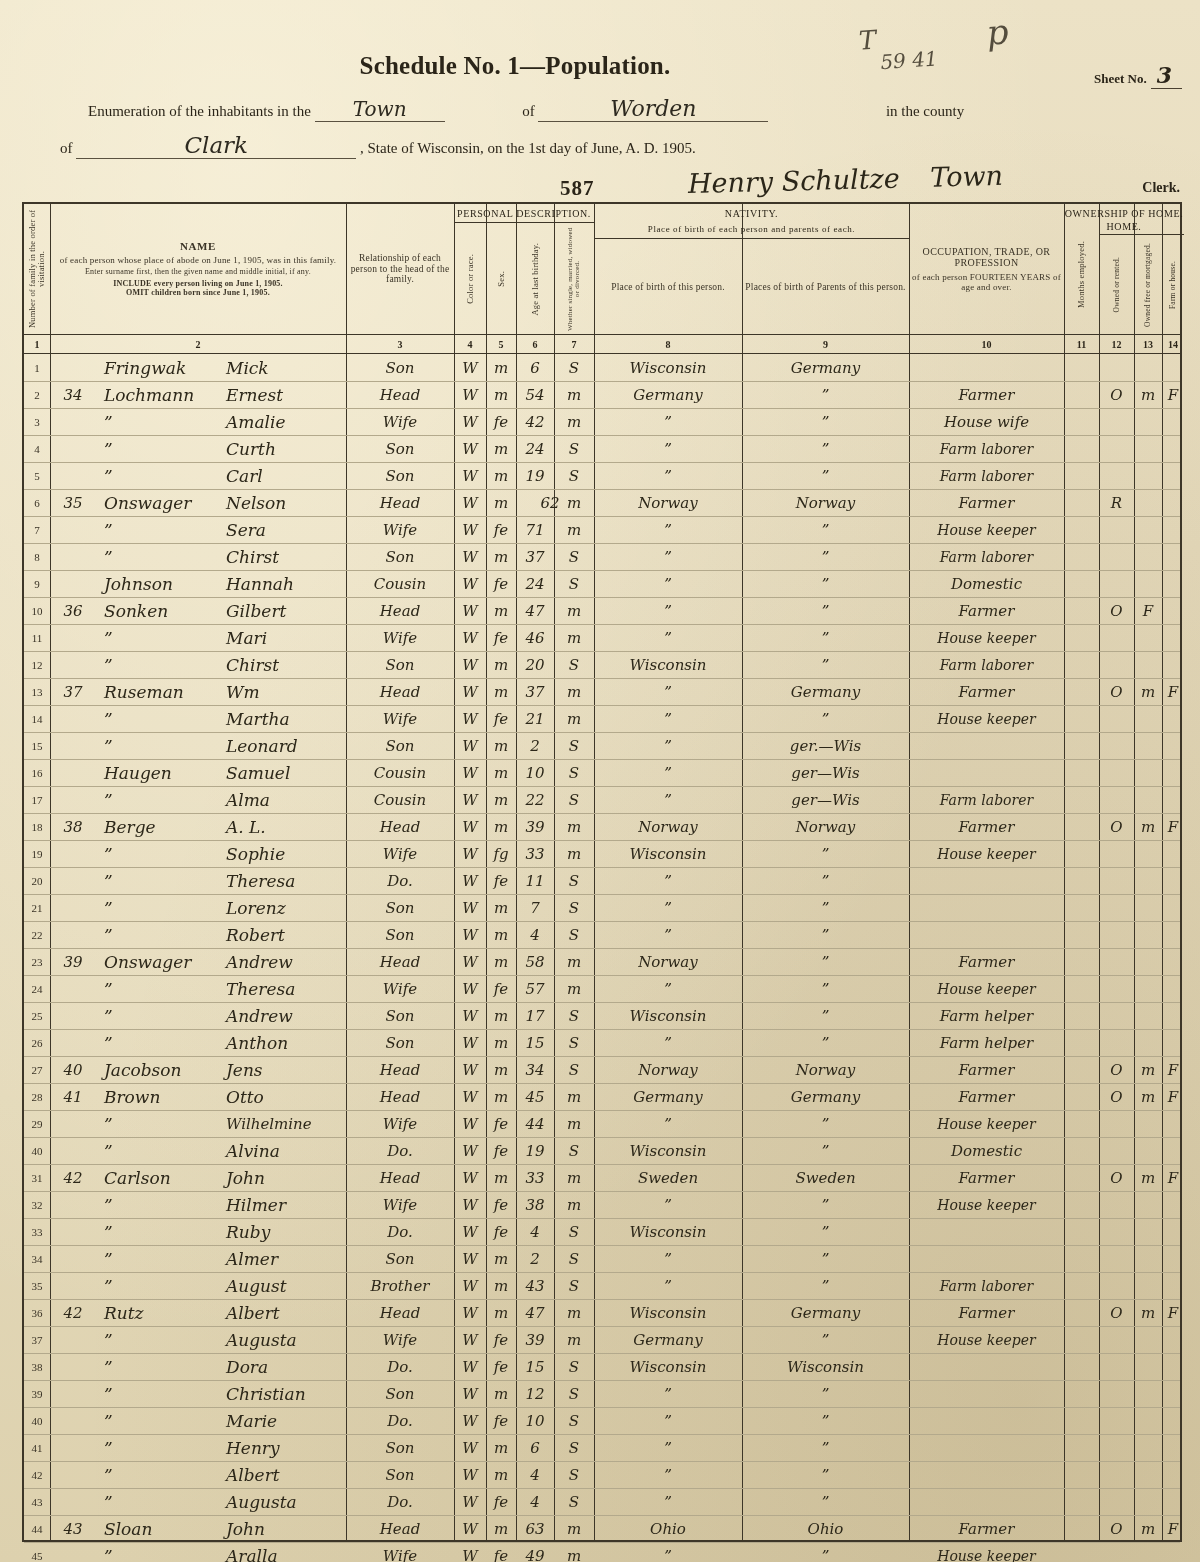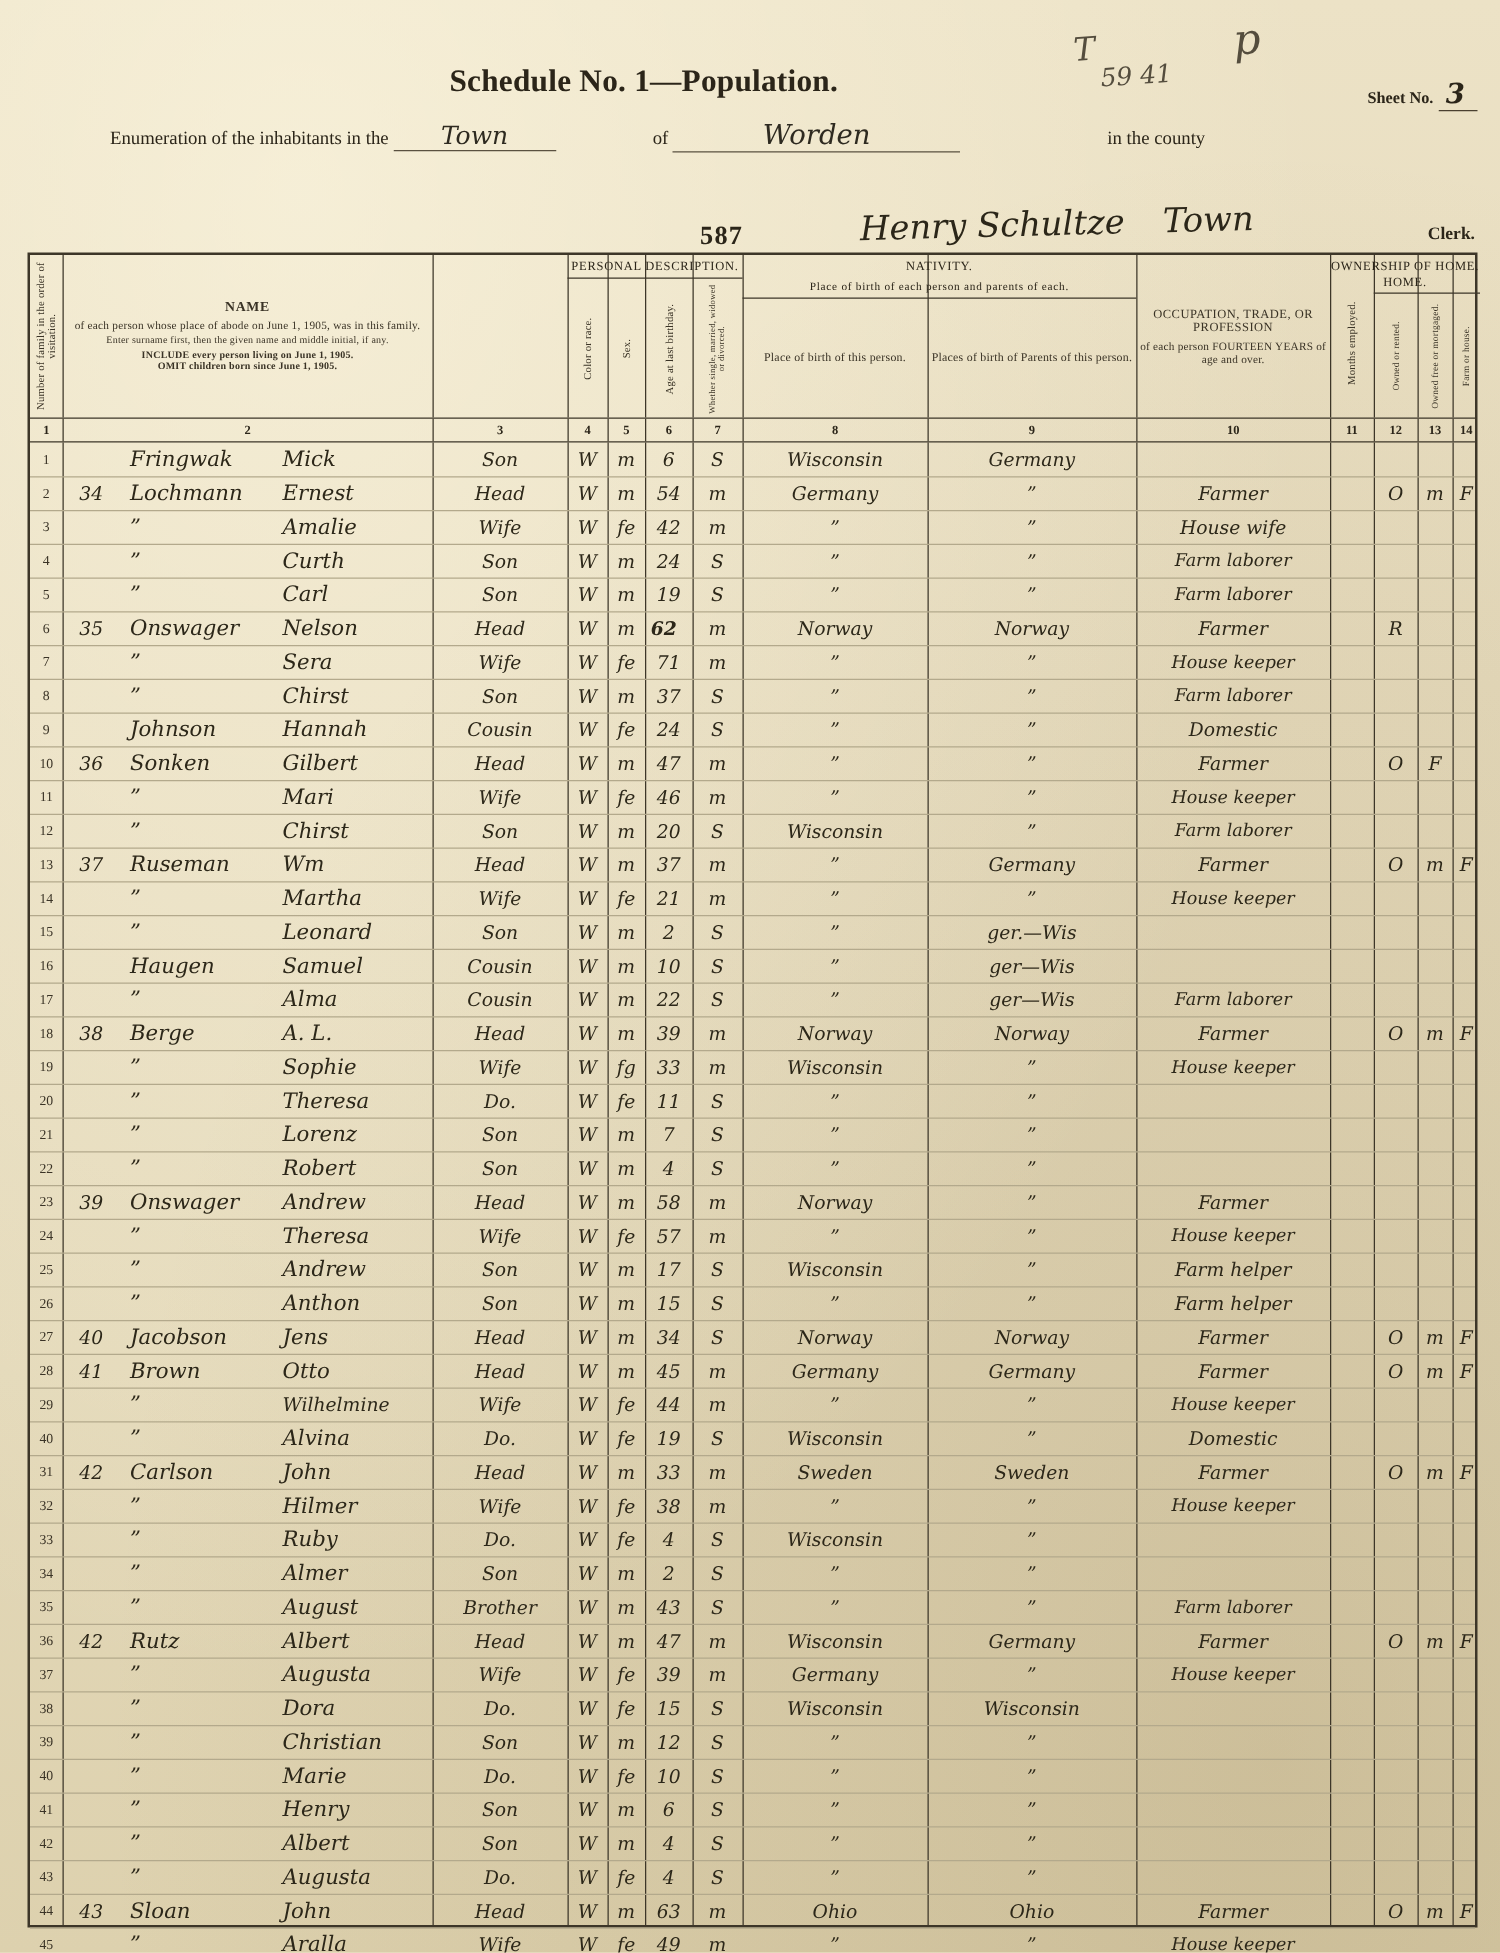--- a/index.html
+++ b/index.html
@@ -131,20 +131,25 @@
     <div class="line1">
       <span>Enumeration of the inhabitants in the</span>
       <span class="ul" style="width:130px;font-size:20px;">Town</span>
       <span style="display:inline-block;width:70px;"></span>
       <span>of</span>
       <span class="ul" style="width:230px;font-size:22px;">Worden</span>
       <span style="display:inline-block;width:110px;"></span>
       <span>in the county</span>
     </div>
 
+    <div class="line2">
+      <span>of</span>
+      <span class="ul" style="width:280px;font-size:23px;">Clark</span>
+      <span>, State of Wisconsin, on the 1st day of June, A. D. 1905.</span>
+    </div>
 
     <div class="pgnum">587</div>
     <div class="signature">
       <span>Henry Schultze</span>
       <span style="margin-left:22px;">Town</span>
     </div>
     <div class="clerk">Clerk.</div>
   </div>
 
   <div class="tbl">
@@ -181,20 +186,23 @@
       </div>
 
       <div class="ch" style="left:26px;width:296px;flex-direction:column;justify-content:center;">
         <b>NAME</b>
         <span style="font-size:9px;margin-top:2px;">of each person whose place of abode on June 1, 1905, was in this family.</span>
         <span style="font-size:8px;margin-top:3px;font-weight:normal;">Enter surname first, then the given name and middle initial, if any.</span>
         <span style="font-size:8px;margin-top:3px;font-weight:bold;">INCLUDE every person living on June 1, 1905.</span>
         <span style="font-size:8px;font-weight:bold;">OMIT children born since June 1, 1905.</span>
       </div>
 
+      <div class="ch" style="left:322px;width:108px;font-size:9.5px;">
+        <span>Relationship of each person to the head of the family.</span>
+      </div>
 
       <div class="ch" style="left:430px;width:32px;top:20px;">
         <span class="vert">Color or race.</span>
       </div>
       <div class="ch" style="left:462px;width:30px;top:20px;">
         <span class="vert">Sex.</span>
       </div>
       <div class="ch" style="left:492px;width:38px;top:20px;">
         <span class="vert">Age at last birthday.</span>
       </div>
@@ -365,21 +373,21 @@
           <div class="cell c-center small" style="left: 1138px; width: 22px;"></div>
         </div>
         <div class="row" style="top: 135px;">
           <div class="rn">6</div>
           <div class="cell c-center small" style="left: 26px; width: 46px;">35</div>
           <div class="cell c-left" style="left: 74px; width: 130px;">Onswager</div>
           <div class="cell c-left" style="left: 196px; width: 126px;">Nelson</div>
           <div class="cell c-center small" style="left: 322px; width: 108px;">Head</div>
           <div class="cell c-center small" style="left: 430px; width: 32px;">W</div>
           <div class="cell c-center small" style="left: 462px; width: 30px;">m</div>
-          <div class="cell c-center small" style="left: 488px; width: 38px; font-weight: bold;">62</div>
+          <div class="cell c-center small" style="left: 507px; width: 38px;">62</div>
           <div class="cell c-center small" style="left: 530px; width: 40px;">m</div>
           <div class="cell c-center small" style="left: 570px; width: 148px;">Norway</div>
           <div class="cell c-center small" style="left: 718px; width: 167px;">Norway</div>
           <div class="cell c-center small" style="left: 885px; width: 155px;">Farmer</div>
           <div class="cell c-center small" style="left: 1040px; width: 35px;"></div>
           <div class="cell c-center small" style="left: 1075px; width: 35px;">R</div>
           <div class="cell c-center small" style="left: 1110px; width: 28px;"></div>
           <div class="cell c-center small" style="left: 1138px; width: 22px;"></div>
         </div>
         <div class="row" style="top: 162px;">

